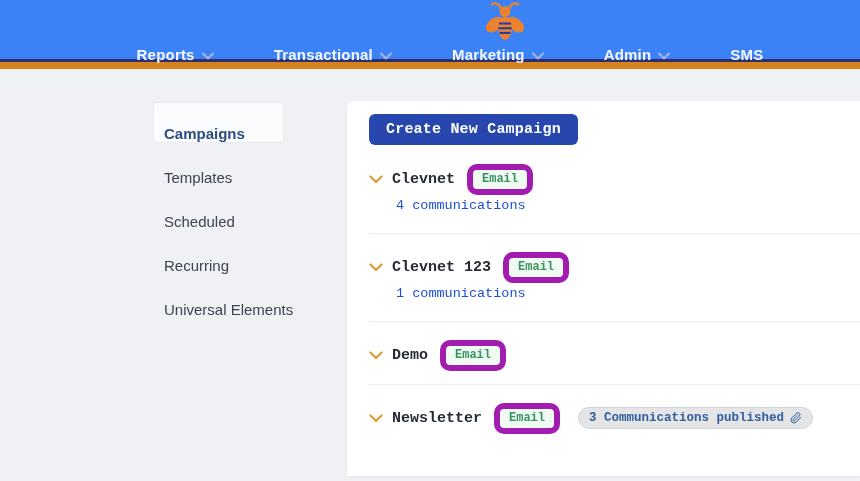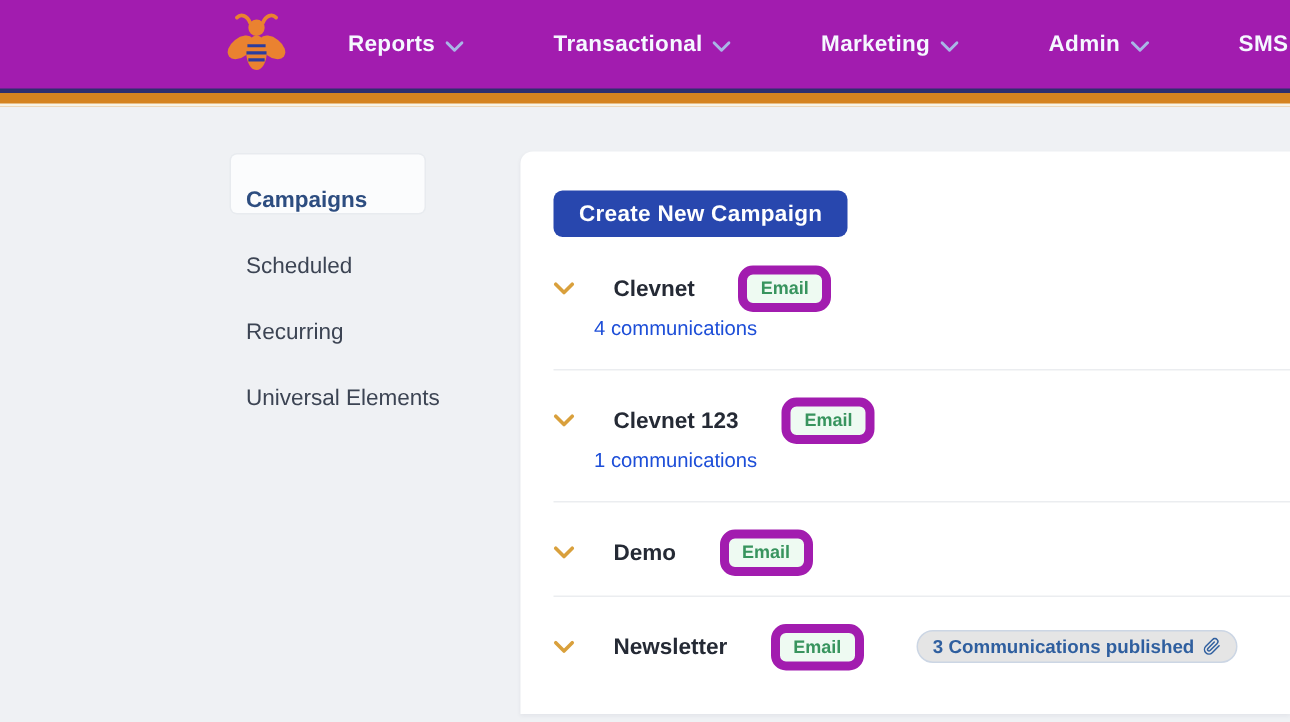--- a/index.html
+++ b/index.html
@@ -5,24 +5,25 @@
   * { box-sizing: border-box; margin: 0; padding: 0; }
   html, body { width: 860px; height: 481px; overflow: hidden; }
   body {
     font-family: "Liberation Sans", "DejaVu Sans", sans-serif;
     background: #eff1f4;
   }
 
   
   .navbar {
     height: 62px;
-    background: #a21caf;
+    background: #3b82f6;
     border-bottom: 3px solid #2e2f6e;
     display: flex;
     align-items: center;
+    flex-direction: column;
   }
   .logo-wrap { margin-left: 150px; width: 42px; height: 46px; display: flex; align-items: center; }
   .nav-items { display: flex; align-items: center; gap: 60px; margin-left: 40px; }
   .nav-item {
     display: flex; align-items: center; gap: 7px;
     color: #f5f7ff; font-size: 15px; font-weight: 700;
     text-decoration: none; cursor: pointer; letter-spacing: .2px;
   }
   .nav-chevron { width: 12px; height: 8px; stroke: #a9b6e6; stroke-width: 2;
     fill: none; stroke-linecap: round; stroke-linejoin: round; margin-top: 2px; }
@@ -45,30 +46,31 @@
     background: #fbfcfd; width: 129px;
     color: #2d4d80; font-weight: 700;
     box-shadow: 0 0 0 1px rgba(40,60,100,0.03);
   }
 
   
   .card {
     flex: 1; background: #ffffff;
     margin-top: 30px; border-top-left-radius: 8px;
     box-shadow: 0 1px 3px rgba(30,40,70,0.06);
-    padding: 26px 0 0 22px;
+    padding: 13px 0 0 22px;
+    font-family: Liberation Mono, monospace;
   }
   .create-btn {
     display: inline-block; border: none; cursor: pointer;
     background: #2847ae; color: #ffffff;
     font-family: inherit; font-size: 15px; font-weight: 700; letter-spacing: .2px;
     padding: 7px 17px; border-radius: 6px; margin-bottom: 25px;
   }
 
-  .campaign-title-row { display: flex; align-items: center; gap: 26px; height: 18px; cursor: pointer; }
+  .campaign-title-row { display: flex; align-items: center; gap: 9px; height: 18px; cursor: pointer; }
   .row-chevron { width: 14px; height: 9px; stroke: #d9a03c; stroke-width: 2.4;
     fill: none; stroke-linecap: round; stroke-linejoin: round; flex-shrink: 0; }
   .campaign-name { font-size: 15px; font-weight: 700; color: #252a35; }
   .badge-email {
     font-size: 12px; font-weight: 700; color: #38945e;
     background: #eefaf2; border: 6px solid #a21caf;
     border-radius: 10px; padding: 2px 9px 3px; margin-left: 3px;
   }
   .badge-published {
     display: inline-flex; align-items: center; gap: 6px;
@@ -132,20 +134,23 @@
 
 <div class="accent-bar"></div>
 
 <div class="layout">
 
   <aside class="sidebar">
     <div class="side-item active">
       <span>Campaigns</span>
     </div>
     <div class="side-item">
+      <span>Templates</span>
+    </div>
+    <div class="side-item">
       <span>Scheduled</span>
     </div>
     <div class="side-item">
       <span>Recurring</span>
     </div>
     <div class="side-item">
       <span>Universal Elements</span>
     </div>
   </aside>
 

